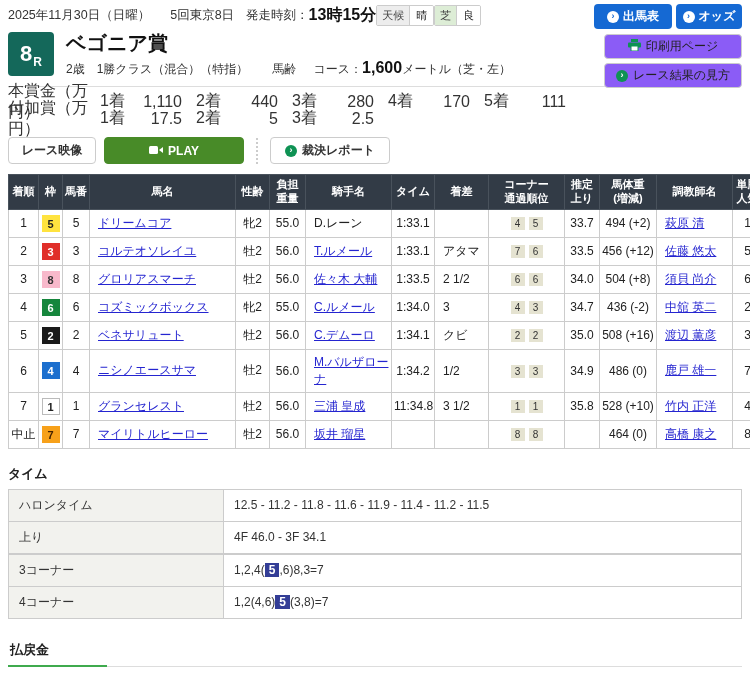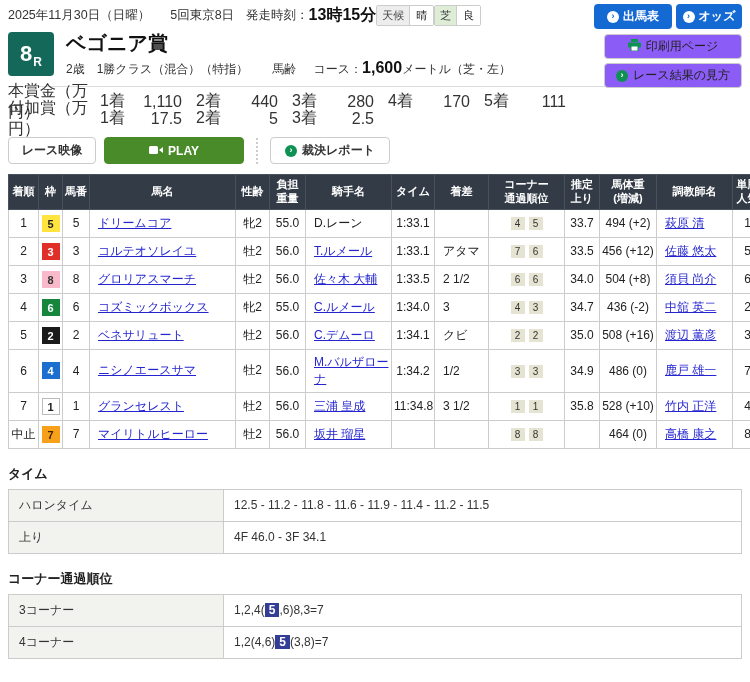--- a/index.html
+++ b/index.html
@@ -383,21 +383,20 @@
       <td class="k">ハロンタイム</td>
       <td>12.5 - 11.2 - 11.8 - 11.6 - 11.9 - 11.4 - 11.2 - 11.5</td>
     </tr>
     <tr>
       <td class="k">上り</td>
       <td>4F 46.0 - 3F 34.1</td>
     </tr>
   </tbody>
     </table>
 
-  <div class="sechead">コーナー通過順位</div>
   <table class="kv">
     <tbody>
         <tr>
       <td class="k">3コーナー</td>
       <td><span>1,2,4(</span><span class="chl">5</span><span>,6)8,3=7</span></td>
     </tr>
     <tr>
       <td class="k">4コーナー</td>
       <td><span>1,2(4,6)</span><span class="chl">5</span><span>(3,8)=7</span></td>
     </tr>

